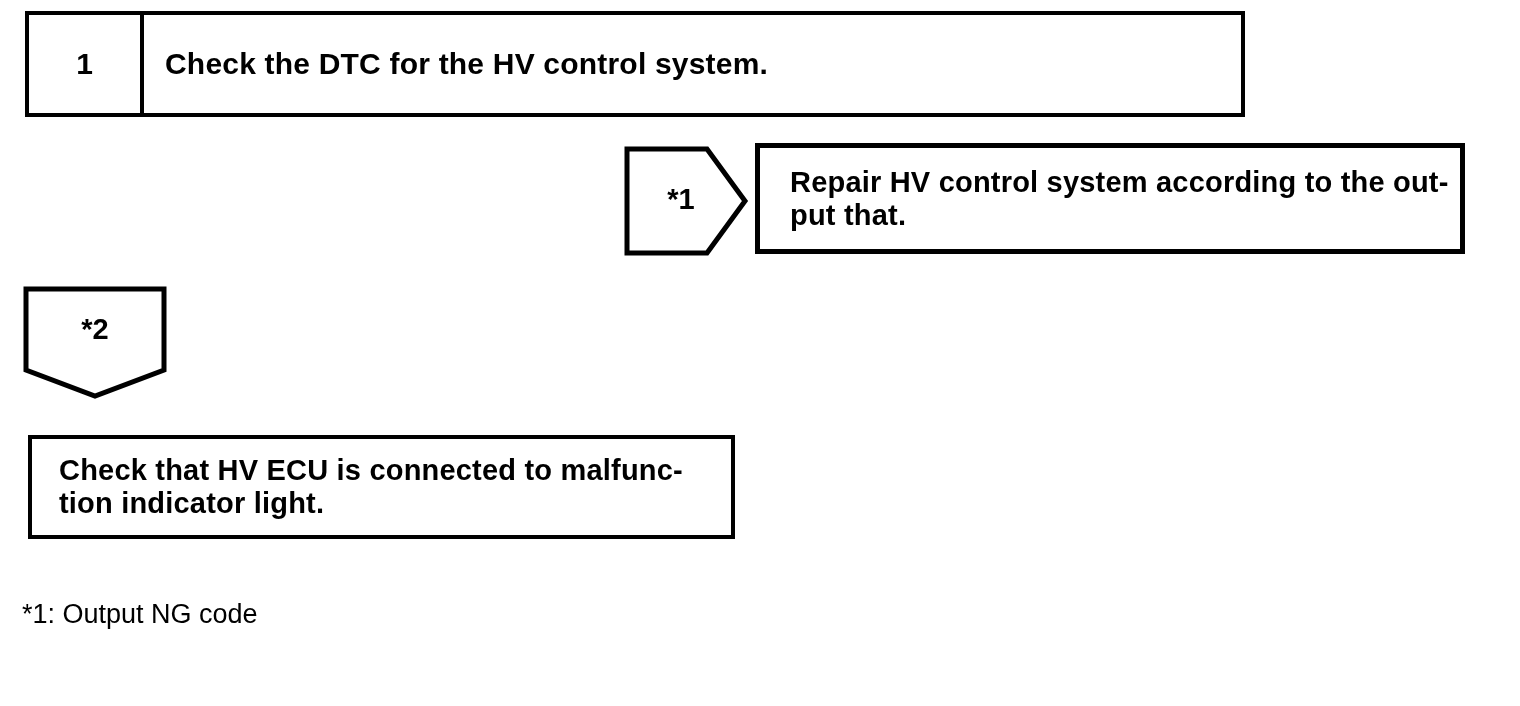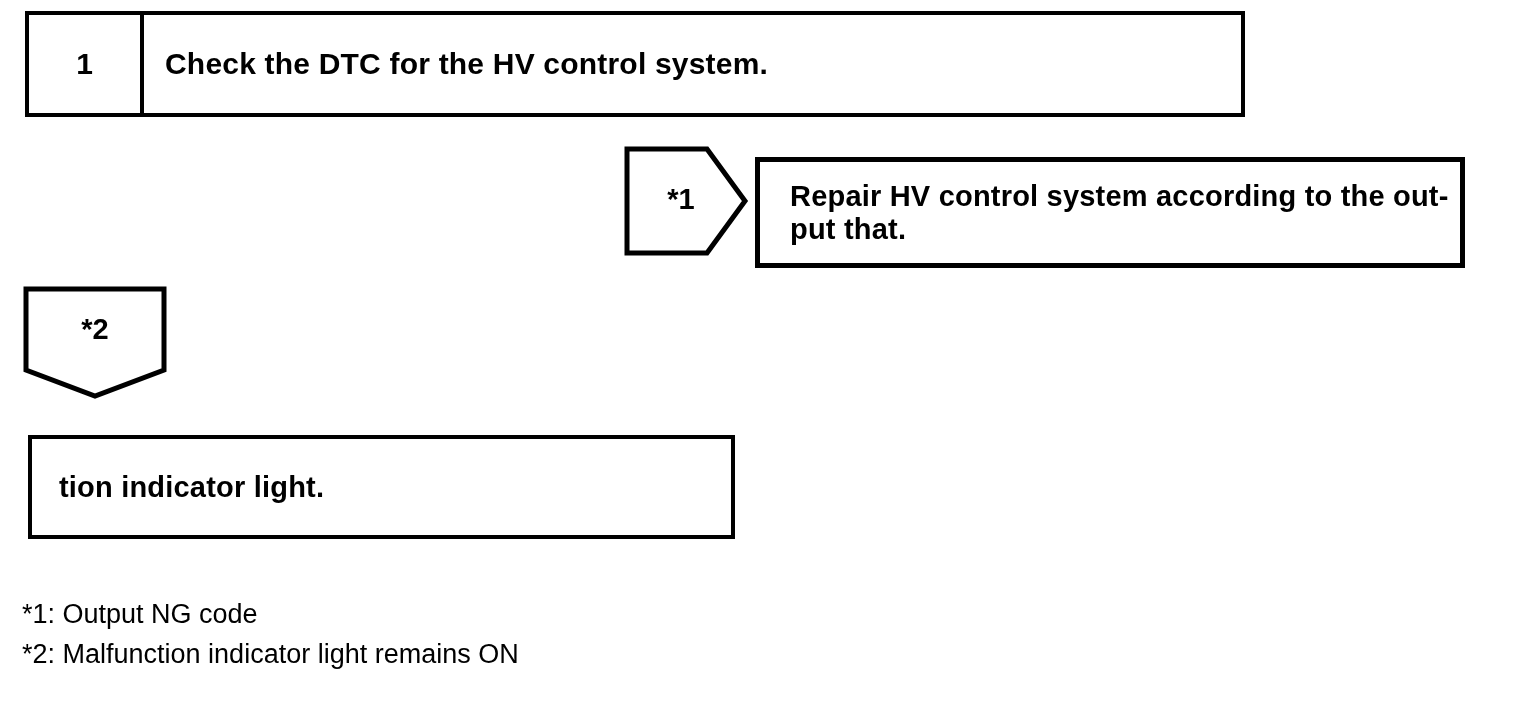--- a/index.html
+++ b/index.html
@@ -79,21 +79,21 @@
     display: flex;
     flex-direction: column;
     justify-content: center;
     font-weight: bold;
     font-size: 29px;
     line-height: 33px;
     letter-spacing: 0.2px;
   }
   .repair-box {
     left: 755px;
-    top: 157px;
+    top: 143px;
     width: 710px;
     height: 111px;
     border: 5px solid #000;
     padding-left: 30px;
   }
   .check-box {
     left: 28px;
     top: 435px;
     width: 707px;
     height: 104px;
@@ -131,21 +131,21 @@
     <div>Repair HV control system according to the out-</div>
     <div>put that.</div>
   </div>
 
   <svg class="pent" style="left:21px; top:284px;" width="150" height="120" viewBox="0 0 150 120">
     <polygon points="5,5 143,5 143,86 74,112 5,86"></polygon>
   </svg>
   <div class="pent-label pent2-label">*2</div>
 
   <div class="action-box check-box">
+    <div>Check that HV ECU is connected to malfunc-</div>
     <div>tion indicator light.</div>
   </div>
 
   <div class="legend">
     <div>*1: Output NG code</div>
-    <div>*2: Malfunction indicator light remains ON</div>
   </div>
 
 </div>
 
 </body></html>

